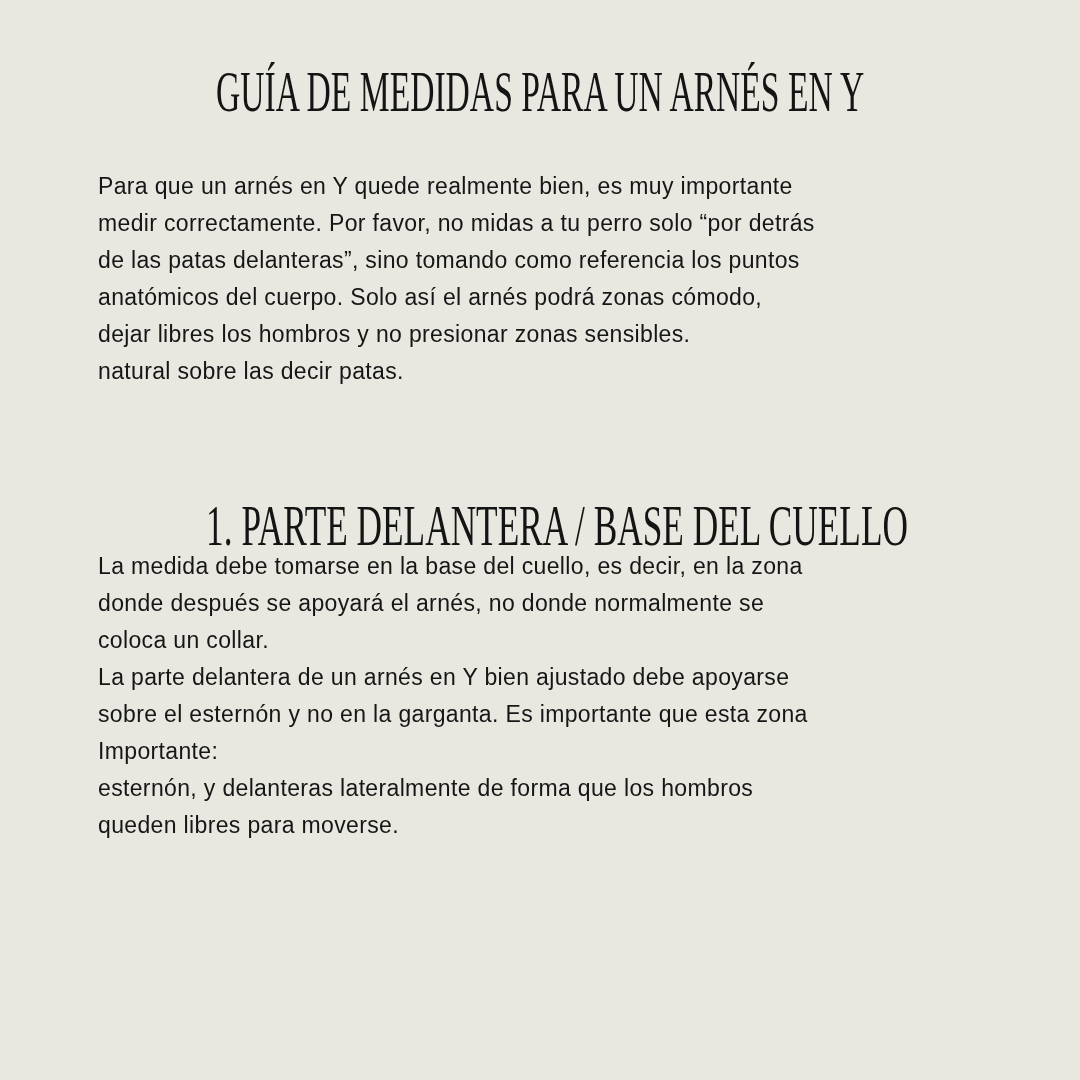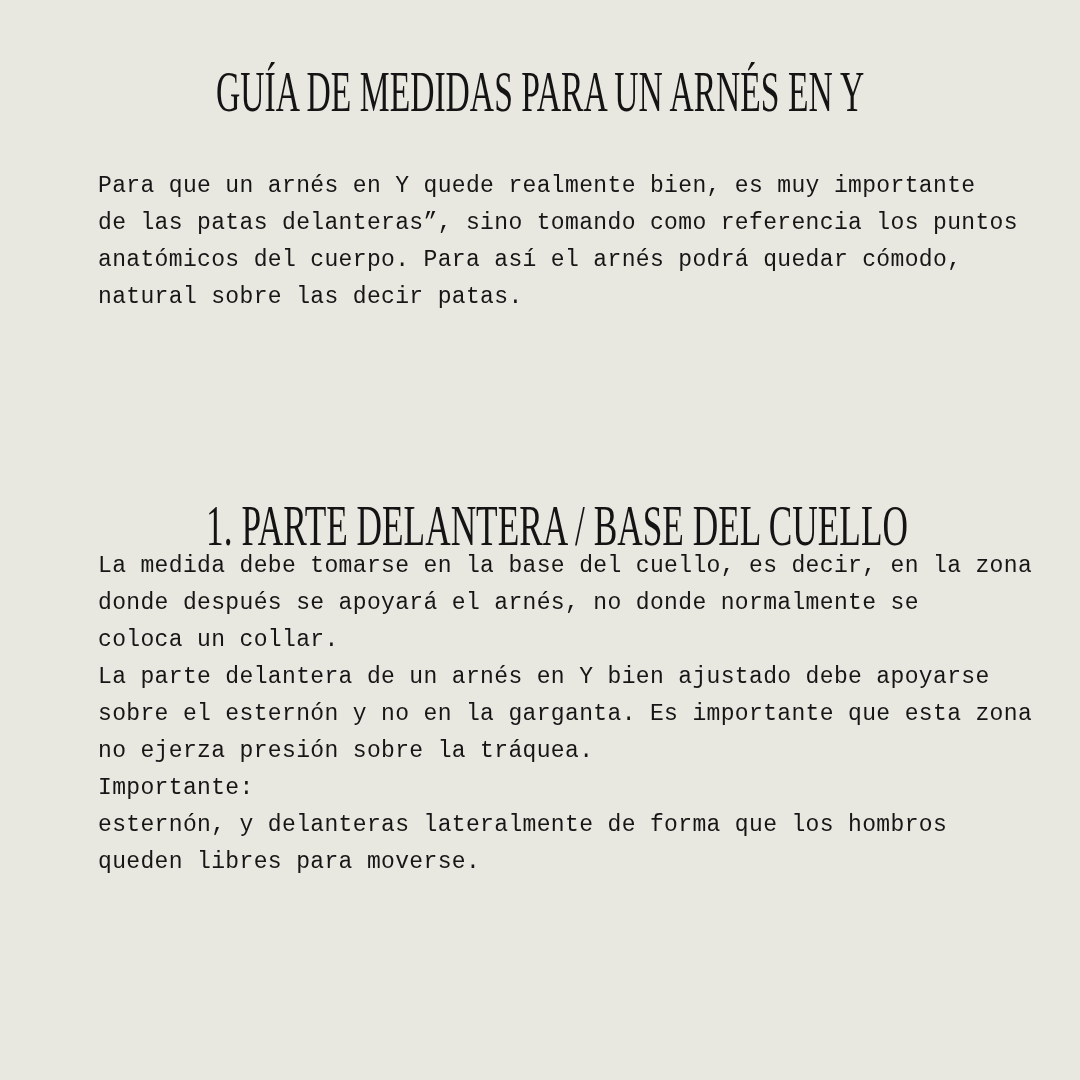--- a/index.html
+++ b/index.html
@@ -39,21 +39,21 @@
     }
     #title-main { top: 64px; }
     #title-main span { transform: scaleX(0.60); }
     #title-section-1 { top: 498px; }
     #title-section-1 span { transform: scaleX(0.63); }
 
     .body-block {
       position: absolute;
       left: 98px;
       width: 900px;
-      font-family: Liberation Mono, monospace;
+      font-family: Liberation Sans, sans-serif;
       font-size: 23px;
       line-height: 37px;
       letter-spacing: 0.35px;
       color: #161616;
     }
     .body-block .line {
       display: block;
       white-space: pre;
       margin: 0;
     }
@@ -62,32 +62,33 @@
   </style>
 </head>
 <body>
 
 <div class="page">
 
   <h1 class="title" id="title-main"><span>GUÍA DE MEDIDAS PARA UN ARNÉS EN Y</span></h1>
 
   <div class="body-block" id="intro-block">
     <p class="line">Para que un arnés en Y quede realmente bien, es muy importante</p>
+    <p class="line">medir correctamente. Por favor, no midas a tu perro solo “por detrás</p>
     <p class="line">de las patas delanteras”, sino tomando como referencia los puntos</p>
-    <p class="line">anatómicos del cuerpo. Para así el arnés podrá quedar cómodo,</p>
+    <p class="line">anatómicos del cuerpo. Solo así el arnés podrá zonas cómodo,</p>
+    <p class="line">dejar libres los hombros y no presionar zonas sensibles.</p>
     <p class="line">natural sobre las decir patas.</p>
   </div>
 
   <h2 class="title" id="title-section-1"><span>1. PARTE DELANTERA / BASE DEL CUELLO</span></h2>
 
   <div class="body-block" id="section-1-block">
     <p class="line">La medida debe tomarse en la base del cuello, es decir, en la zona</p>
     <p class="line">donde después se apoyará el arnés, no donde normalmente se</p>
     <p class="line">coloca un collar.</p>
     <p class="line">La parte delantera de un arnés en Y bien ajustado debe apoyarse</p>
     <p class="line">sobre el esternón y no en la garganta. Es importante que esta zona</p>
-    <p class="line">no ejerza presión sobre la tráquea.</p>
     <p class="line">Importante:</p>
     <p class="line">esternón, y delanteras lateralmente de forma que los hombros</p>
     <p class="line">queden libres para moverse.</p>
   </div>
 
 </div>
 
 </body></html>

